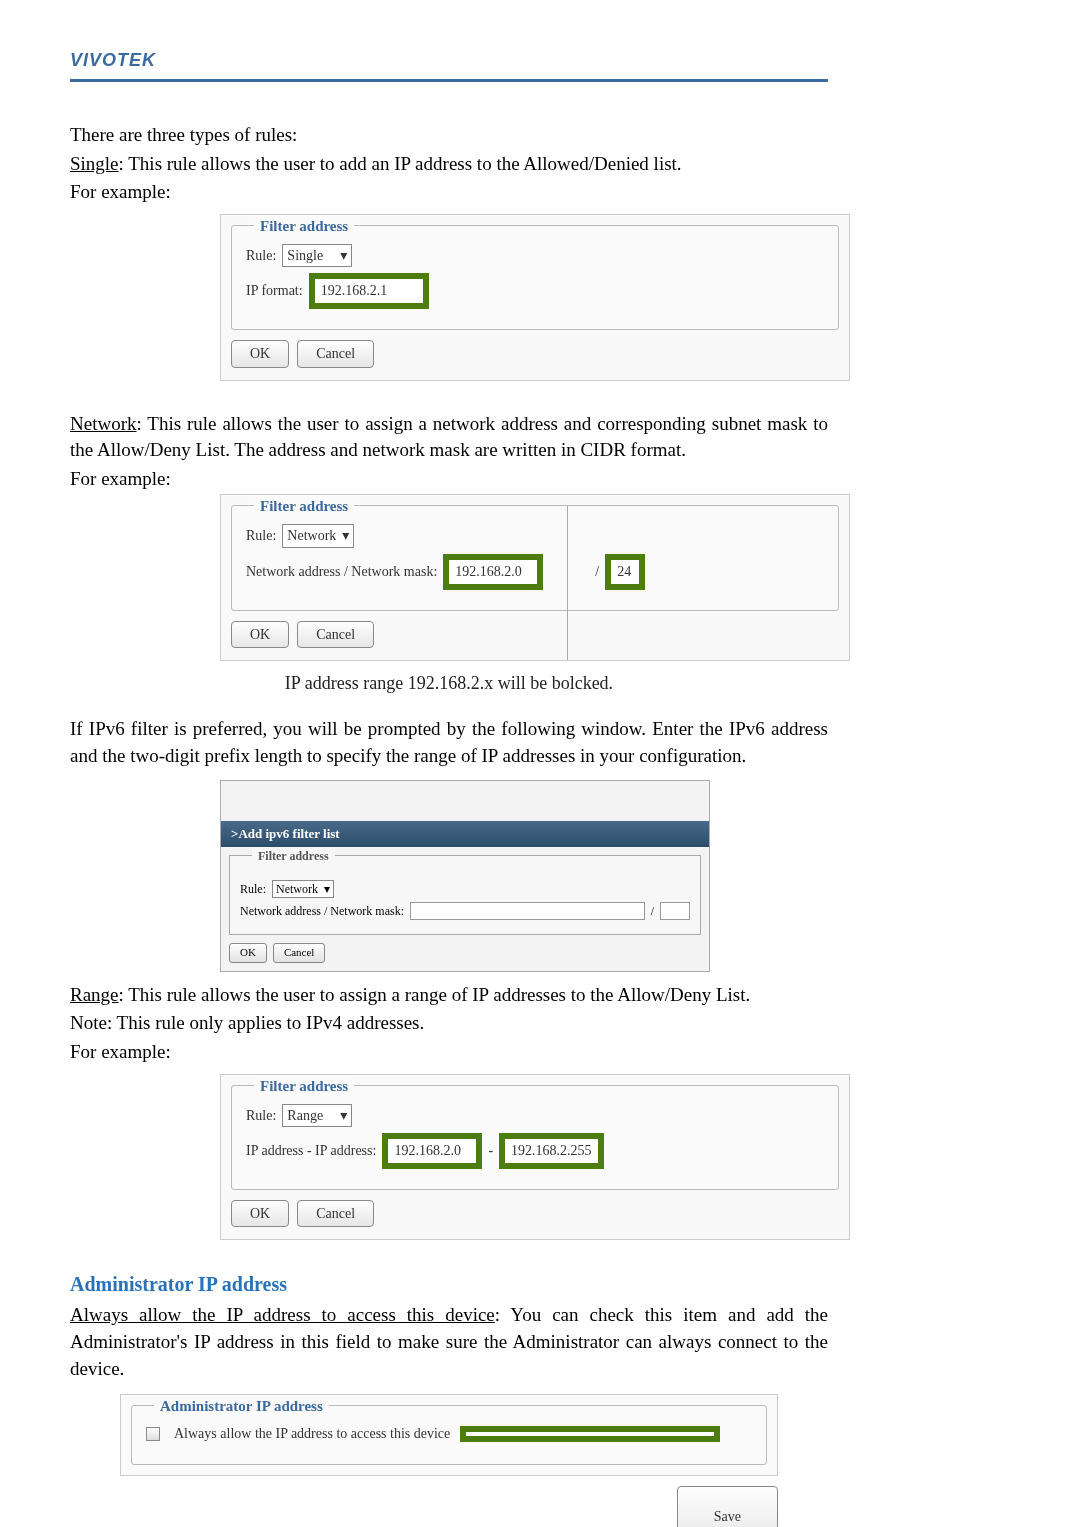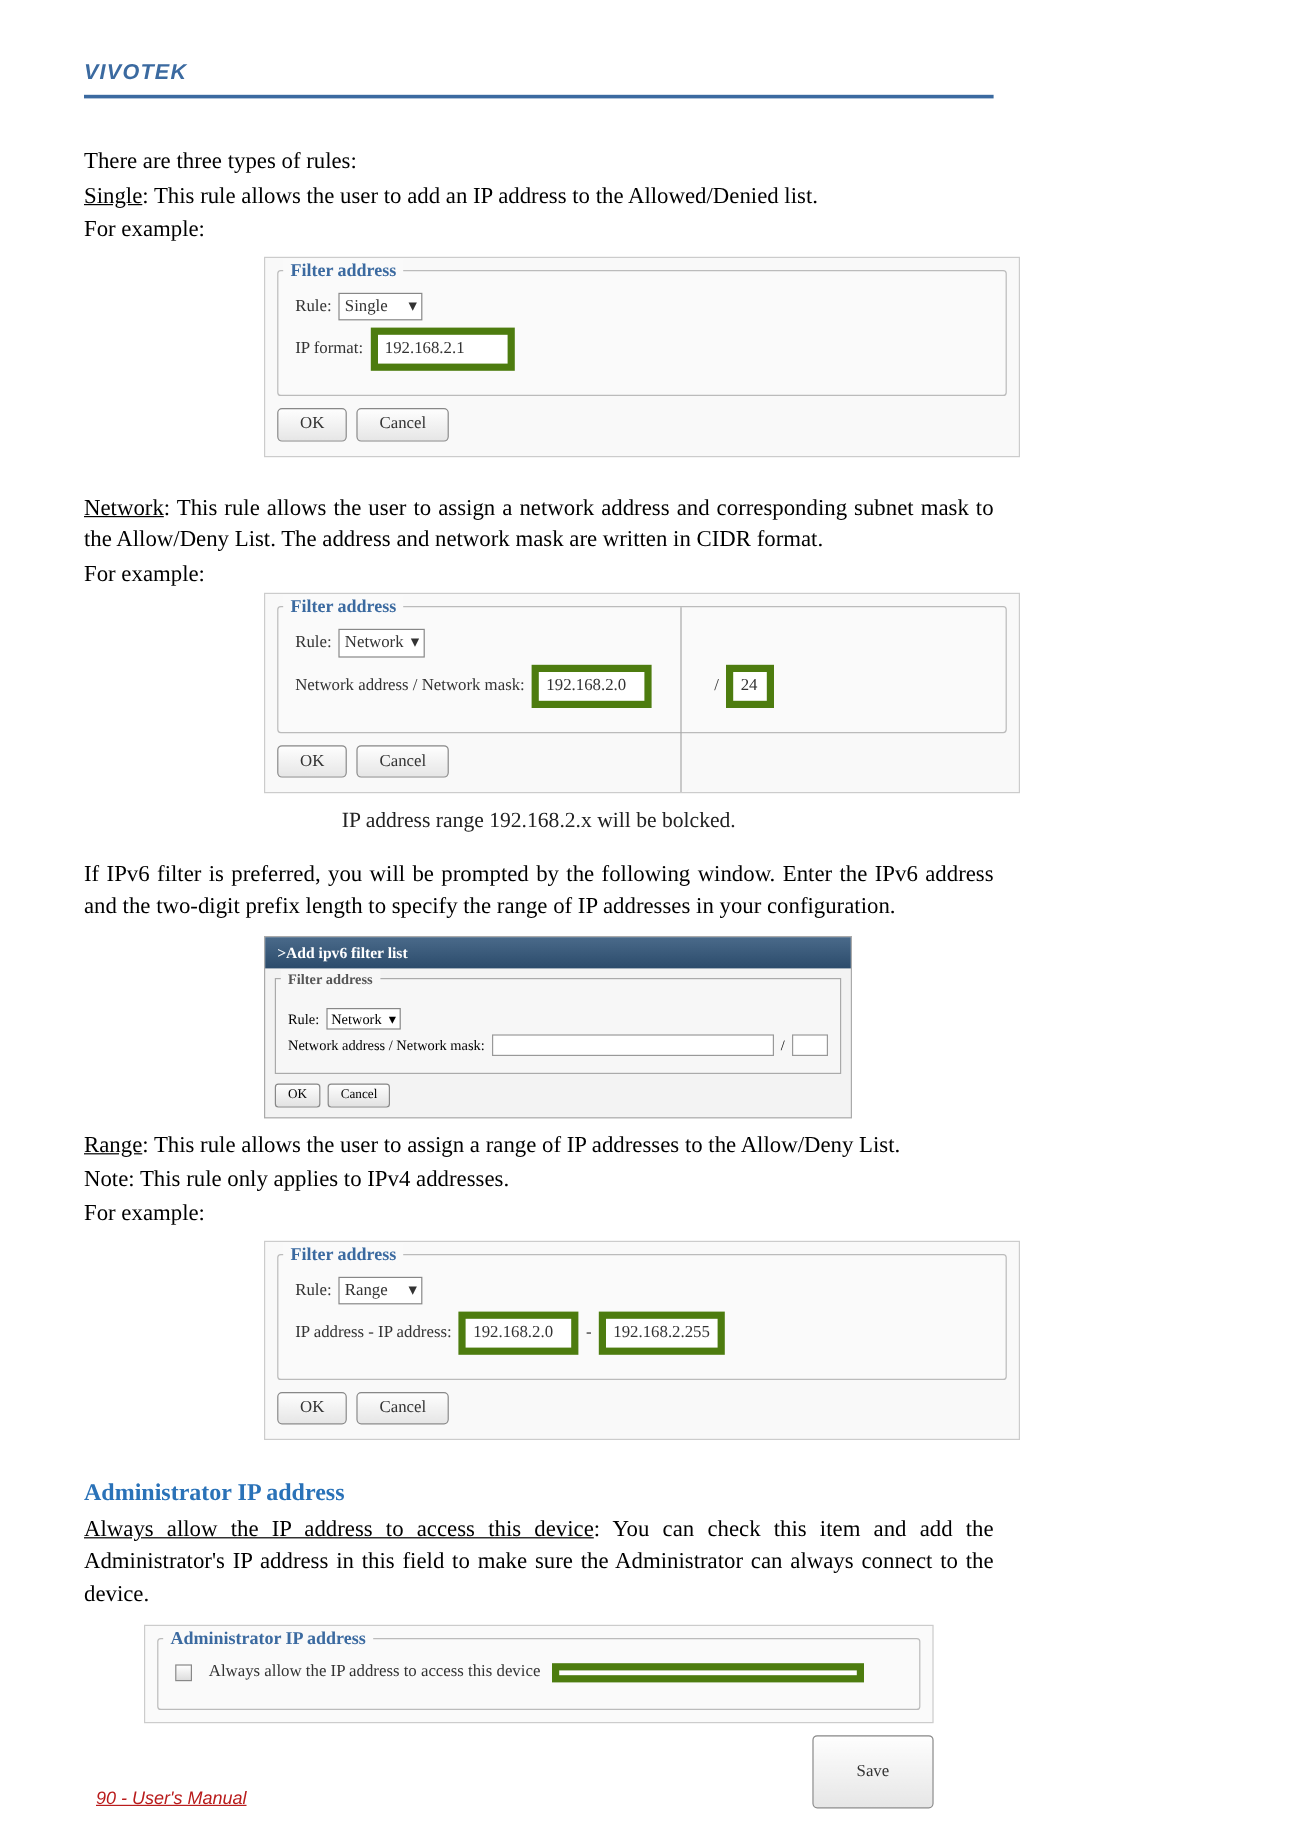--- a/index.html
+++ b/index.html
@@ -48,21 +48,21 @@
       border: 1px solid #bbb;
       border-radius: 3px;
       margin: 10px;
       padding: 12px 14px 14px 14px;
       background: #fafafa;
       position: relative;
     }
     .legend {
       position: absolute;
       top: -10px;
-      left: 4px;
+      left: 22px;
       background: #fafafa;
       padding: 0 6px;
       color: #3b6aa0;
       font-weight: bold;
       font-size: 15px;
     }
     .legend-dark {
       color: #555;
     }
     .row {
@@ -112,20 +112,21 @@
       color: #333;
       cursor: pointer;
     }
     .btn-save { padding: 20px 36px; }
     .dialog-title {
       background: linear-gradient(#4a6a8a, #2b4b6b);
       color: #fff;
       padding: 4px 10px;
       font-size: 13px;
       font-weight: bold;
+      margin-top: 40px;
     }
     .caption {
       text-align: center;
       font-size: 18px;
       color: #222;
       margin: 6px 0 20px 0;
     }
     .section-heading {
       color: #2a72b8;
       font-weight: bold;

